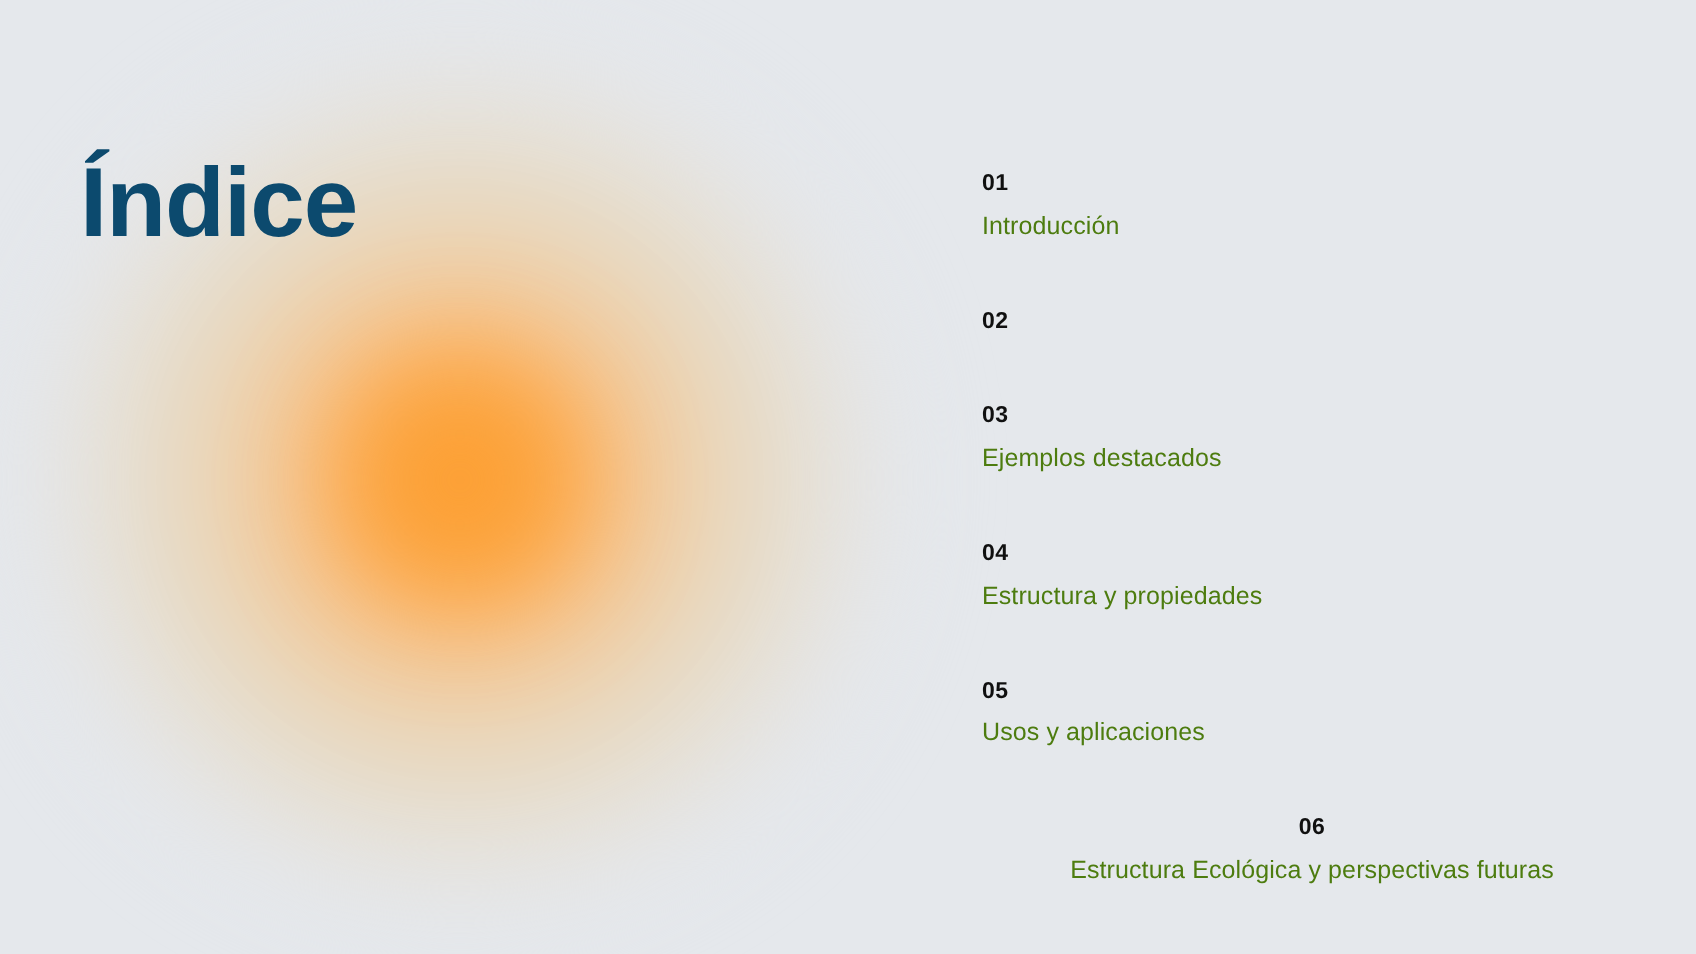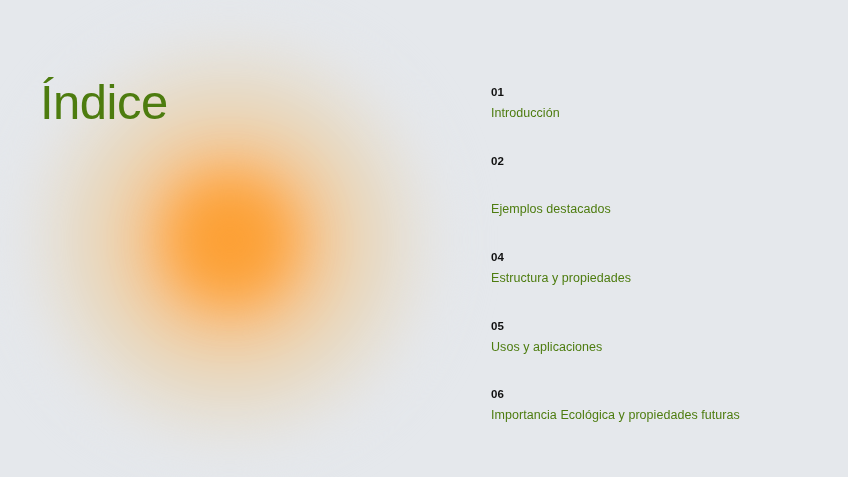--- a/index.html
+++ b/index.html
@@ -65,40 +65,41 @@
         rgba(252,175,80,0) 100%);
     filter: blur(26px);
   }
 
   
   .title {
     position: absolute;
     left: 40px;
     top: 44px;
     font-size: 49px;
-    font-weight: 400;
+    font-weight: 700;
     letter-spacing: -0.5px;
     line-height: 1.05;
-    color: #4d7c0f;
+    color: #0c4a6e;
     white-space: nowrap;
   }
 
   
   .toc {
     position: absolute;
     left: 491px;
     top: 48px;
     width: 330px;
     margin-top: 36px;
   }
   .toc-item {
     margin-bottom: 30px;
   }
   .toc-item:last-child {
     margin-bottom: 0;
+    text-align: center;
   }
   .toc-num {
     display: block;
     font-size: 11.5px;
     font-weight: 700;
     letter-spacing: 0.2px;
     color: #101010;
     line-height: 1.55;
     margin-bottom: 2px;
   }
@@ -129,33 +130,34 @@
     <div class="toc-item">
       <span class="toc-num">01</span>
       <span class="toc-label">Introducción</span>
     </div>
 
     <div class="toc-item">
       <span class="toc-num">02</span>
     </div>
 
     <div class="toc-item">
+      <span class="toc-num">03</span>
       <span class="toc-label">Ejemplos destacados</span>
     </div>
 
     <div class="toc-item">
       <span class="toc-num">04</span>
       <span class="toc-label">Estructura y propiedades</span>
     </div>
 
     <div class="toc-item">
       <span class="toc-num">05</span>
       <span class="toc-label">Usos y aplicaciones</span>
     </div>
 
     <div class="toc-item">
       <span class="toc-num">06</span>
-      <span class="toc-label">Importancia Ecológica y propiedades futuras</span>
+      <span class="toc-label">Estructura Ecológica y perspectivas futuras</span>
     </div>
 
   </div>
 
 </div>
 
 </body></html>

